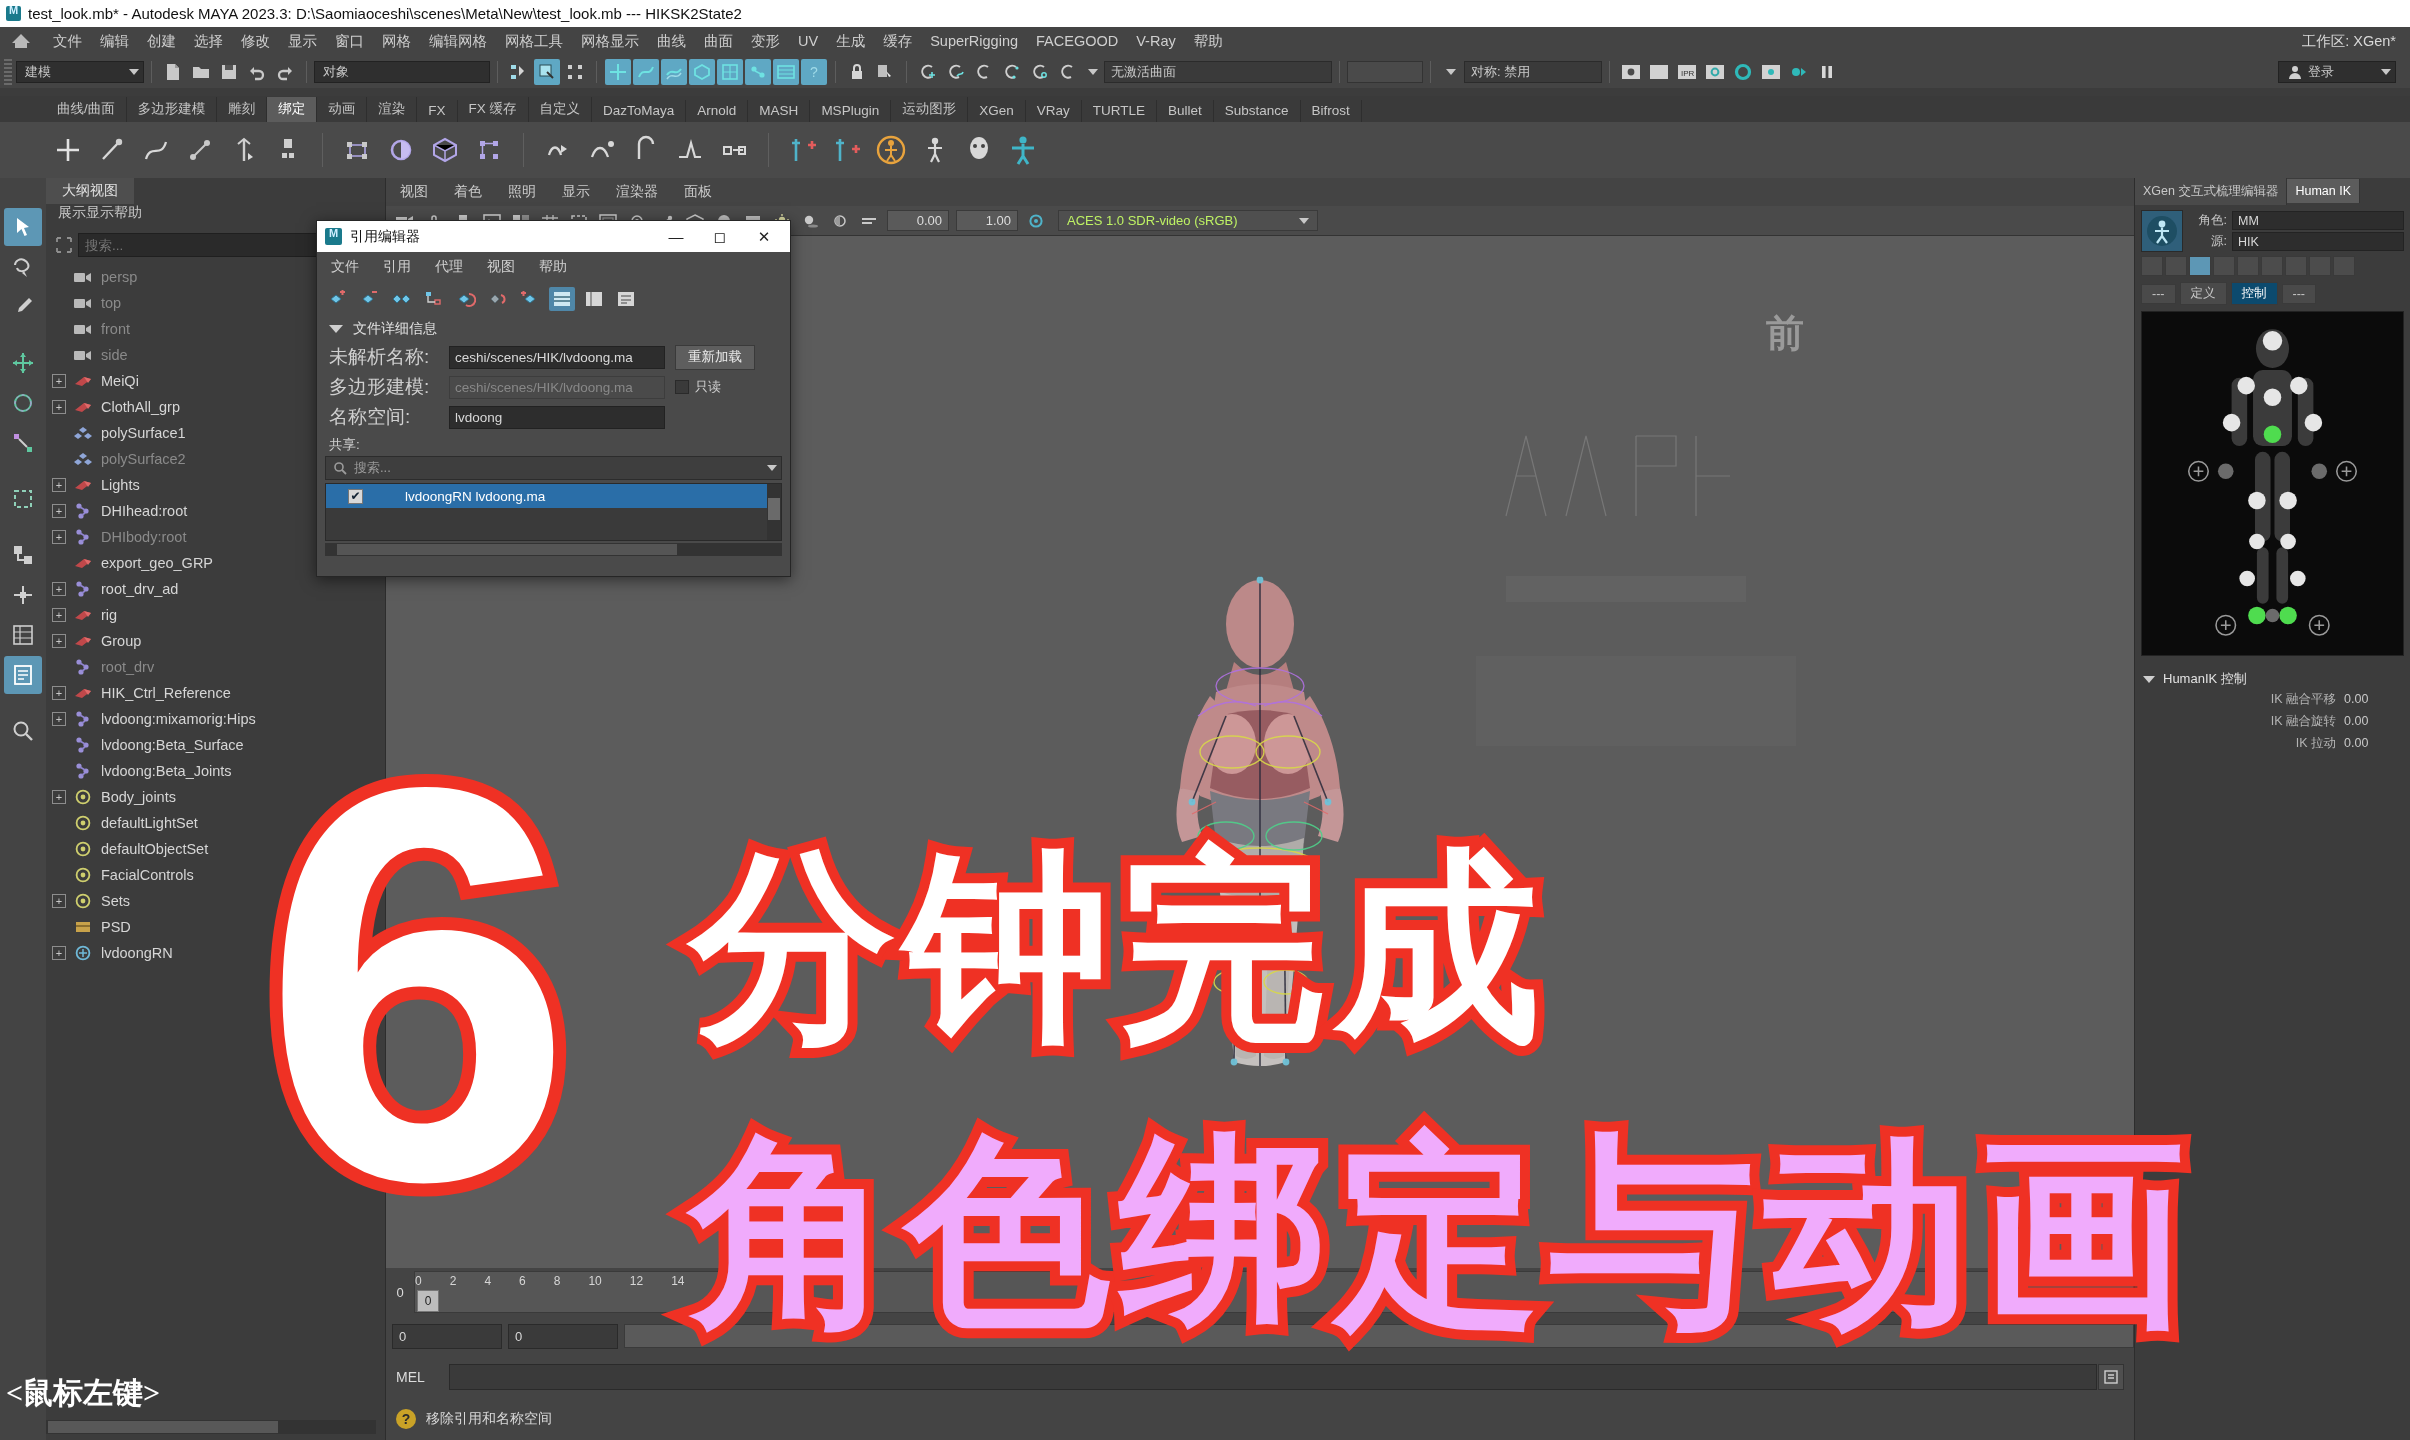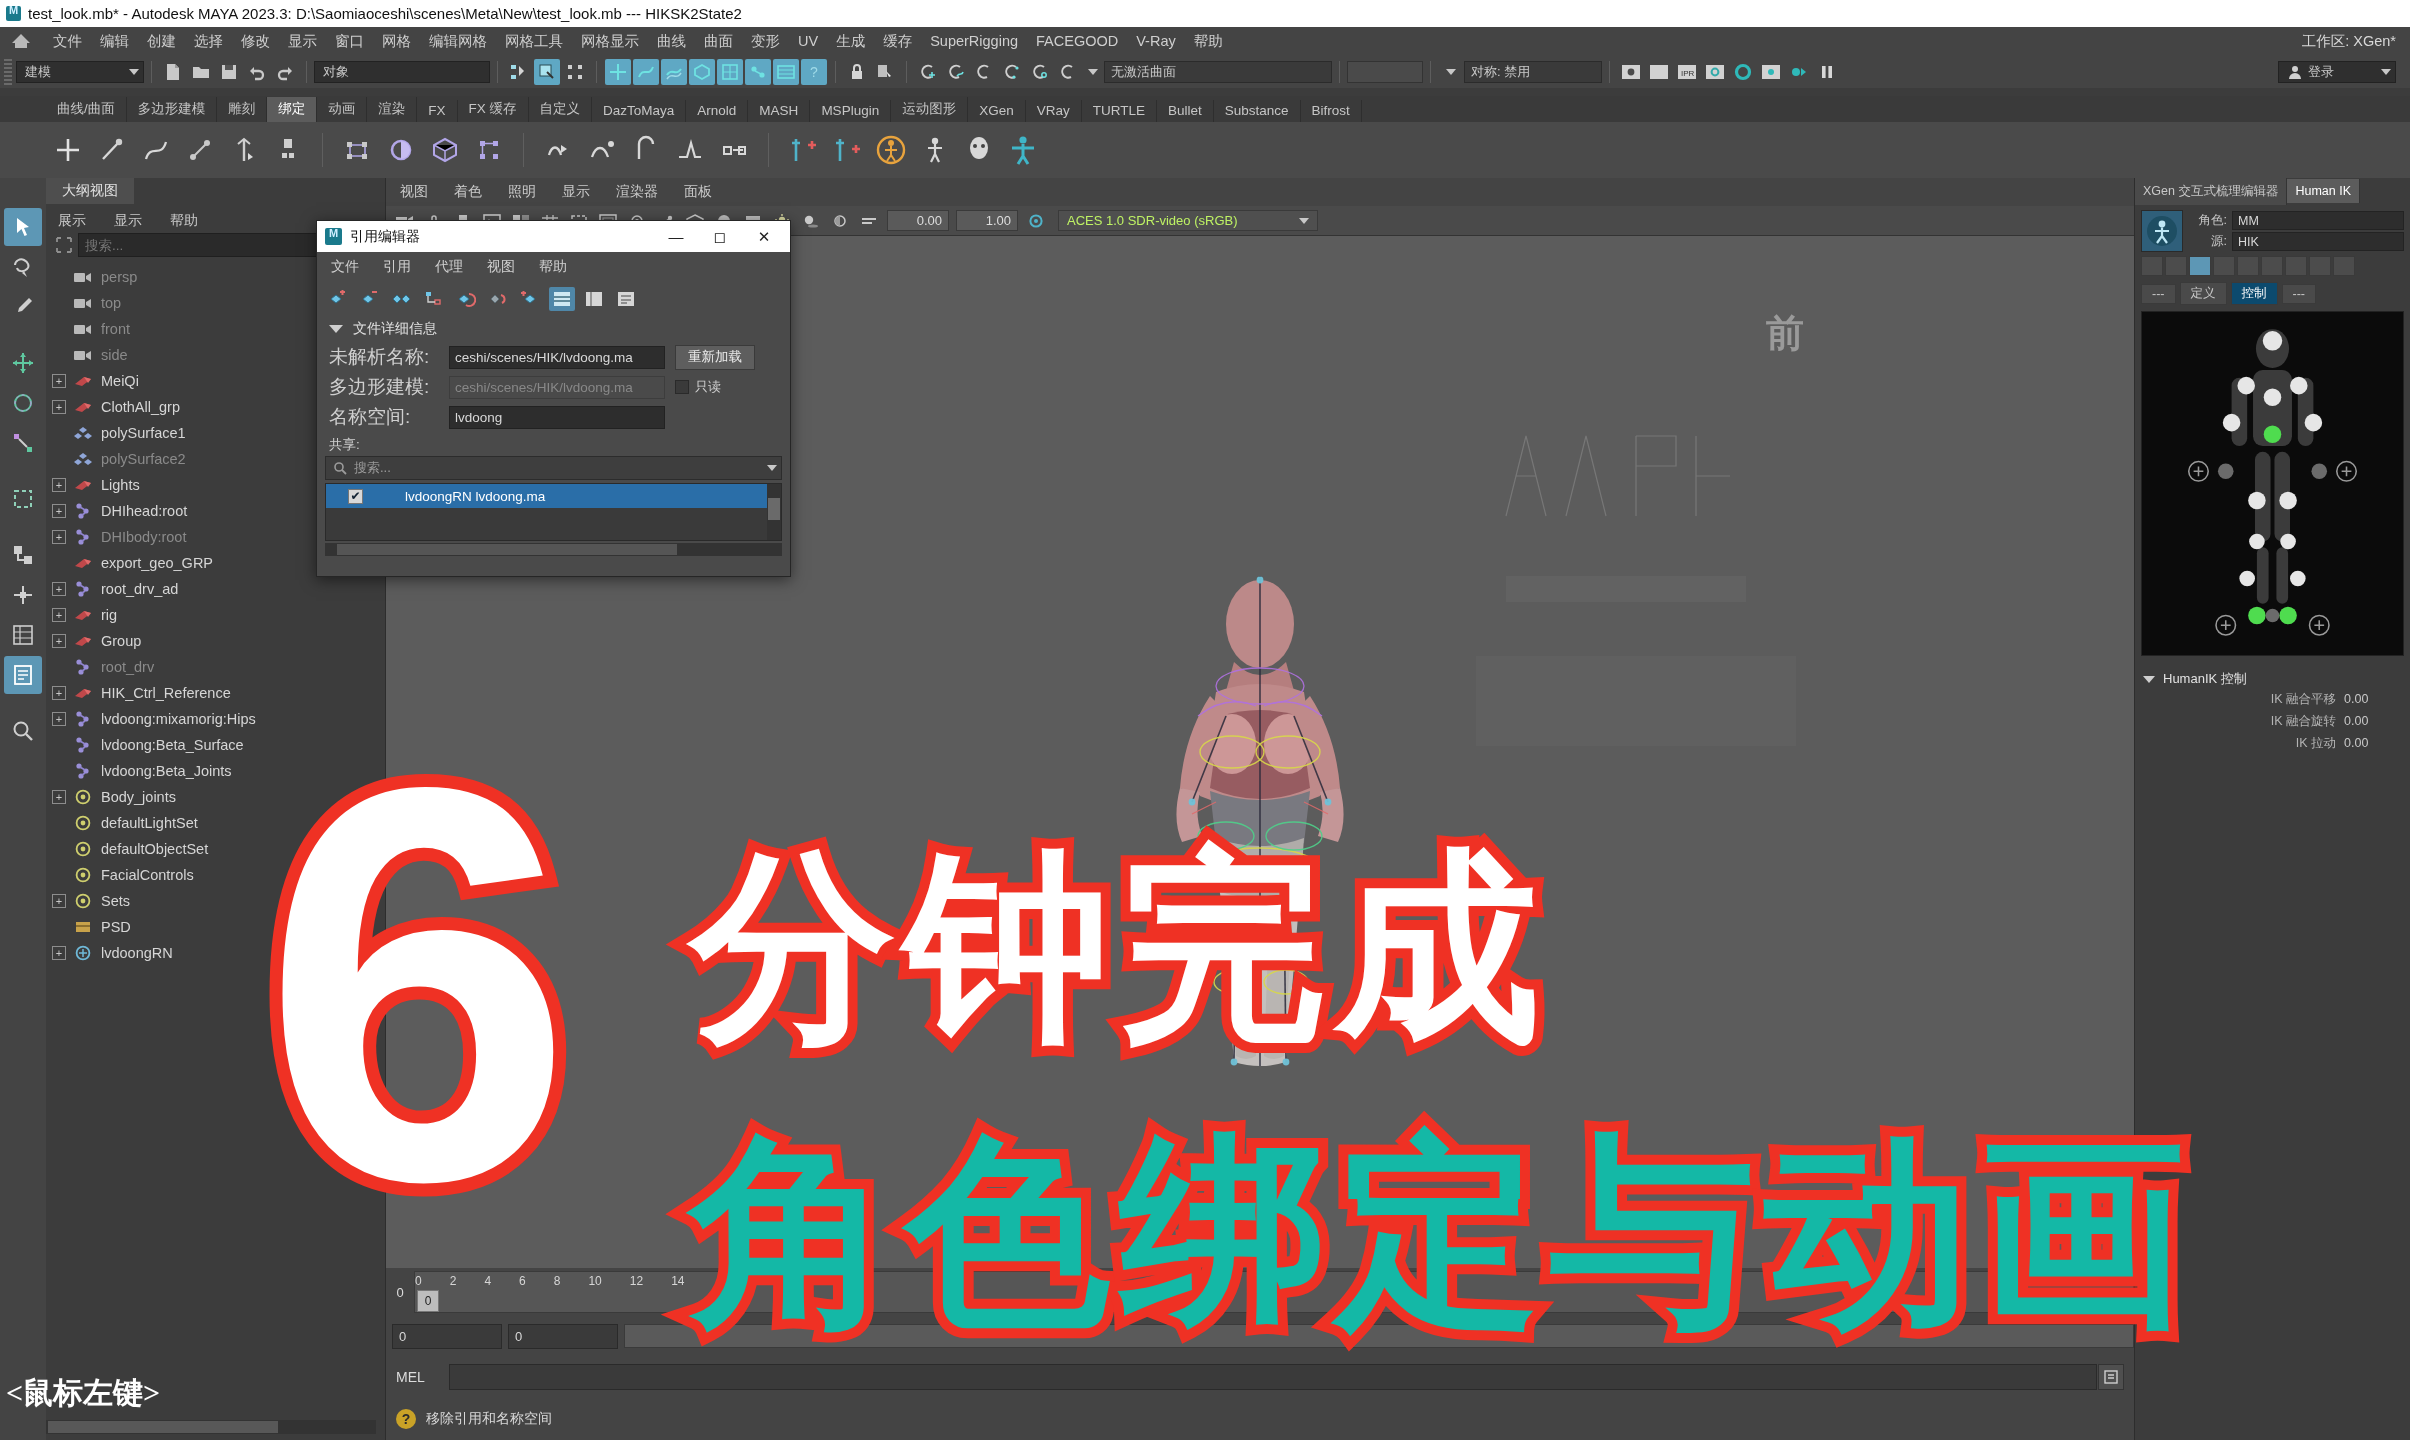--- a/index.html
+++ b/index.html
@@ -65,21 +65,21 @@
   .tb { width:38px; height:38px; margin:2px auto; border-radius:3px;
     display:flex; align-items:center; justify-content:center; }
   .tb.on { background:#5d97b5; }
   .tb-sep { height:14px; }
 
   
   .outliner { position:absolute; left:46px; top:178px; width:340px; height:1262px;
     background:#3c3c3c; border-right:1px solid #2d2d2d; }
   .ol-tab { height:26px; background:#4e4e4e; display:inline-flex; align-items:center;
     padding:0 16px; font-size:14px; color:#e0e0e0; }
-  .ol-menu { height:26px; display:flex; align-items:flex-end; padding-left:12px; gap:28px; }
+  .ol-menu { height:26px; display:flex; align-items:flex-start; padding-left:12px; gap:0; }
   .ol-menu span { font-size:14px; color:#c9c9c9; }
   .ol-search { height:26px; margin:2px 4px 2px 4px; display:flex; align-items:center; }
   .ol-search .sico { width:28px; height:22px; display:flex; align-items:center;
     justify-content:center; }
   .ol-search input { flex:1; height:24px; background:#2a2a2a; border:1px solid #1f1f1f;
     color:#9a9a9a; font-size:13.5px; padding:0 6px;
     font-family:"Liberation Sans",sans-serif; }
   .ol-list { padding-top:4px; }
   .ol-row { height:26px; display:flex; align-items:center; font-size:14.5px;
     color:#d6d6d6; padding-left:6px; }
@@ -256,21 +256,21 @@
     pointer-events:none; }
   .ov-six { position:absolute; left:262px; top:760px; font-size:560px;
     line-height:.8; color:#ffffff; font-weight:bold;
     -webkit-text-stroke:26px #ef3124; paint-order:stroke fill;
     font-family:"Liberation Sans",sans-serif; }
   .ov-l1 { position:absolute; left:690px; top:845px; font-size:205px; line-height:1;
     color:#ffffff; font-weight:bold; letter-spacing:10px;
     -webkit-text-stroke:20px #ef3124; paint-order:stroke fill;
     font-family:"DejaVu Sans",sans-serif; }
   .ov-l2 { position:absolute; left:690px; top:1130px; font-size:205px; line-height:1;
-    color:#14b8a6; font-weight:bold; letter-spacing:10px;
+    color:#f0abfc; font-weight:bold; letter-spacing:10px;
     -webkit-text-stroke:20px #ef3124; paint-order:stroke fill;
     font-family:"DejaVu Sans",sans-serif; }
 </style>
 </head>
 <body>
 
 <div id="app">
 
   <div class="titlebar">
     <div class="title-logo"></div>

